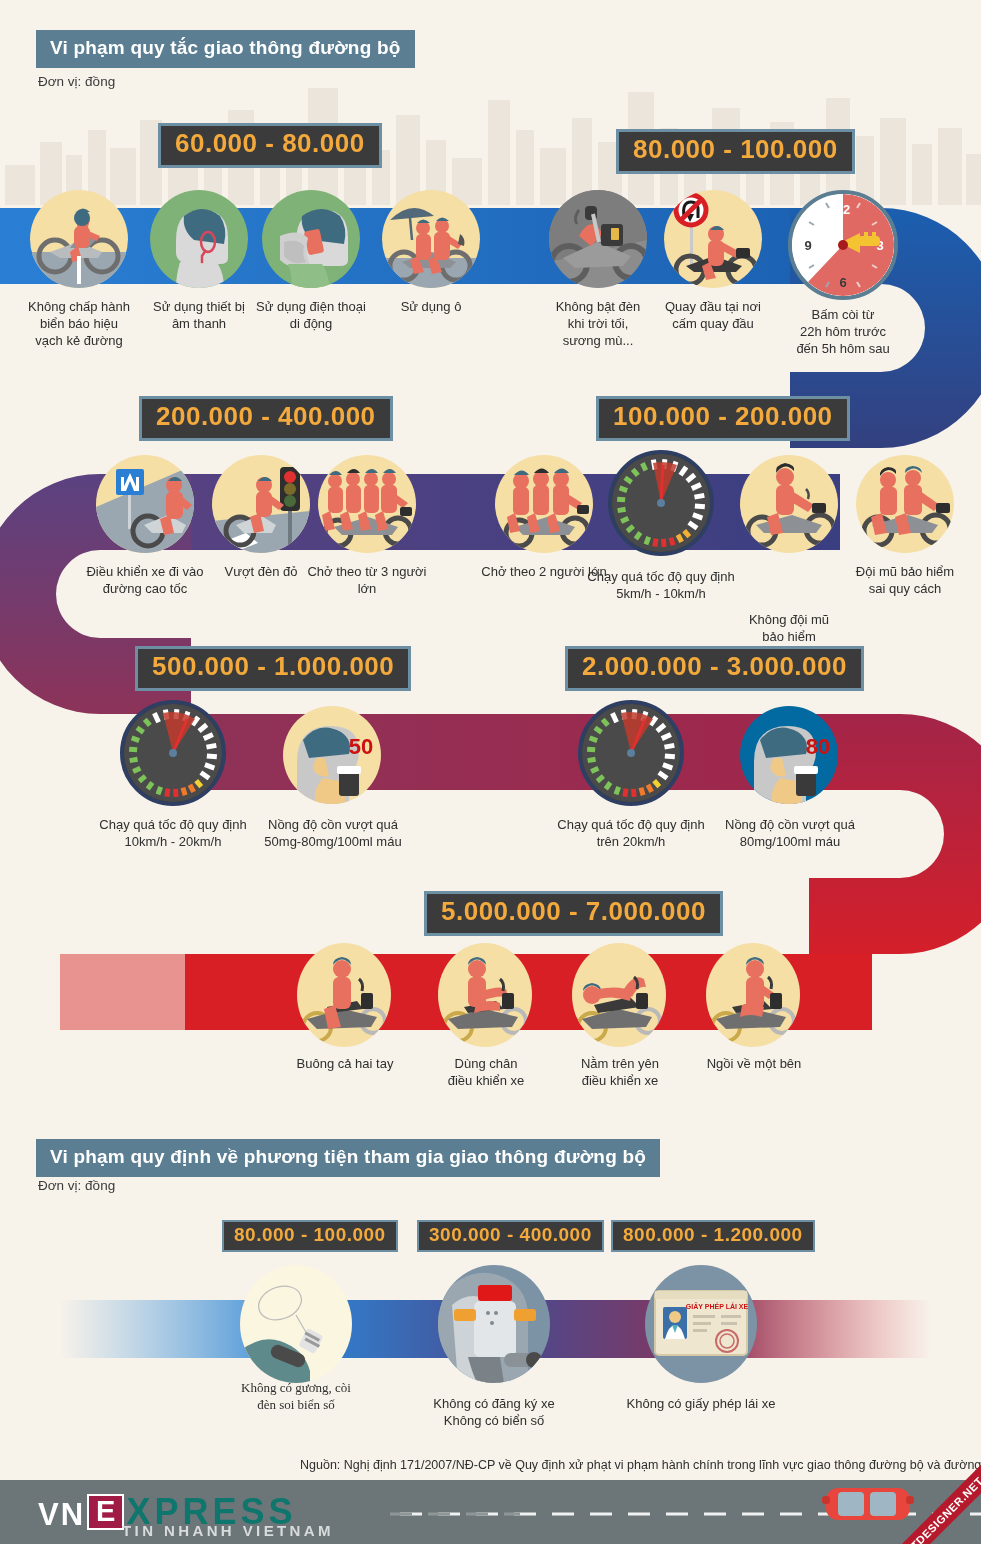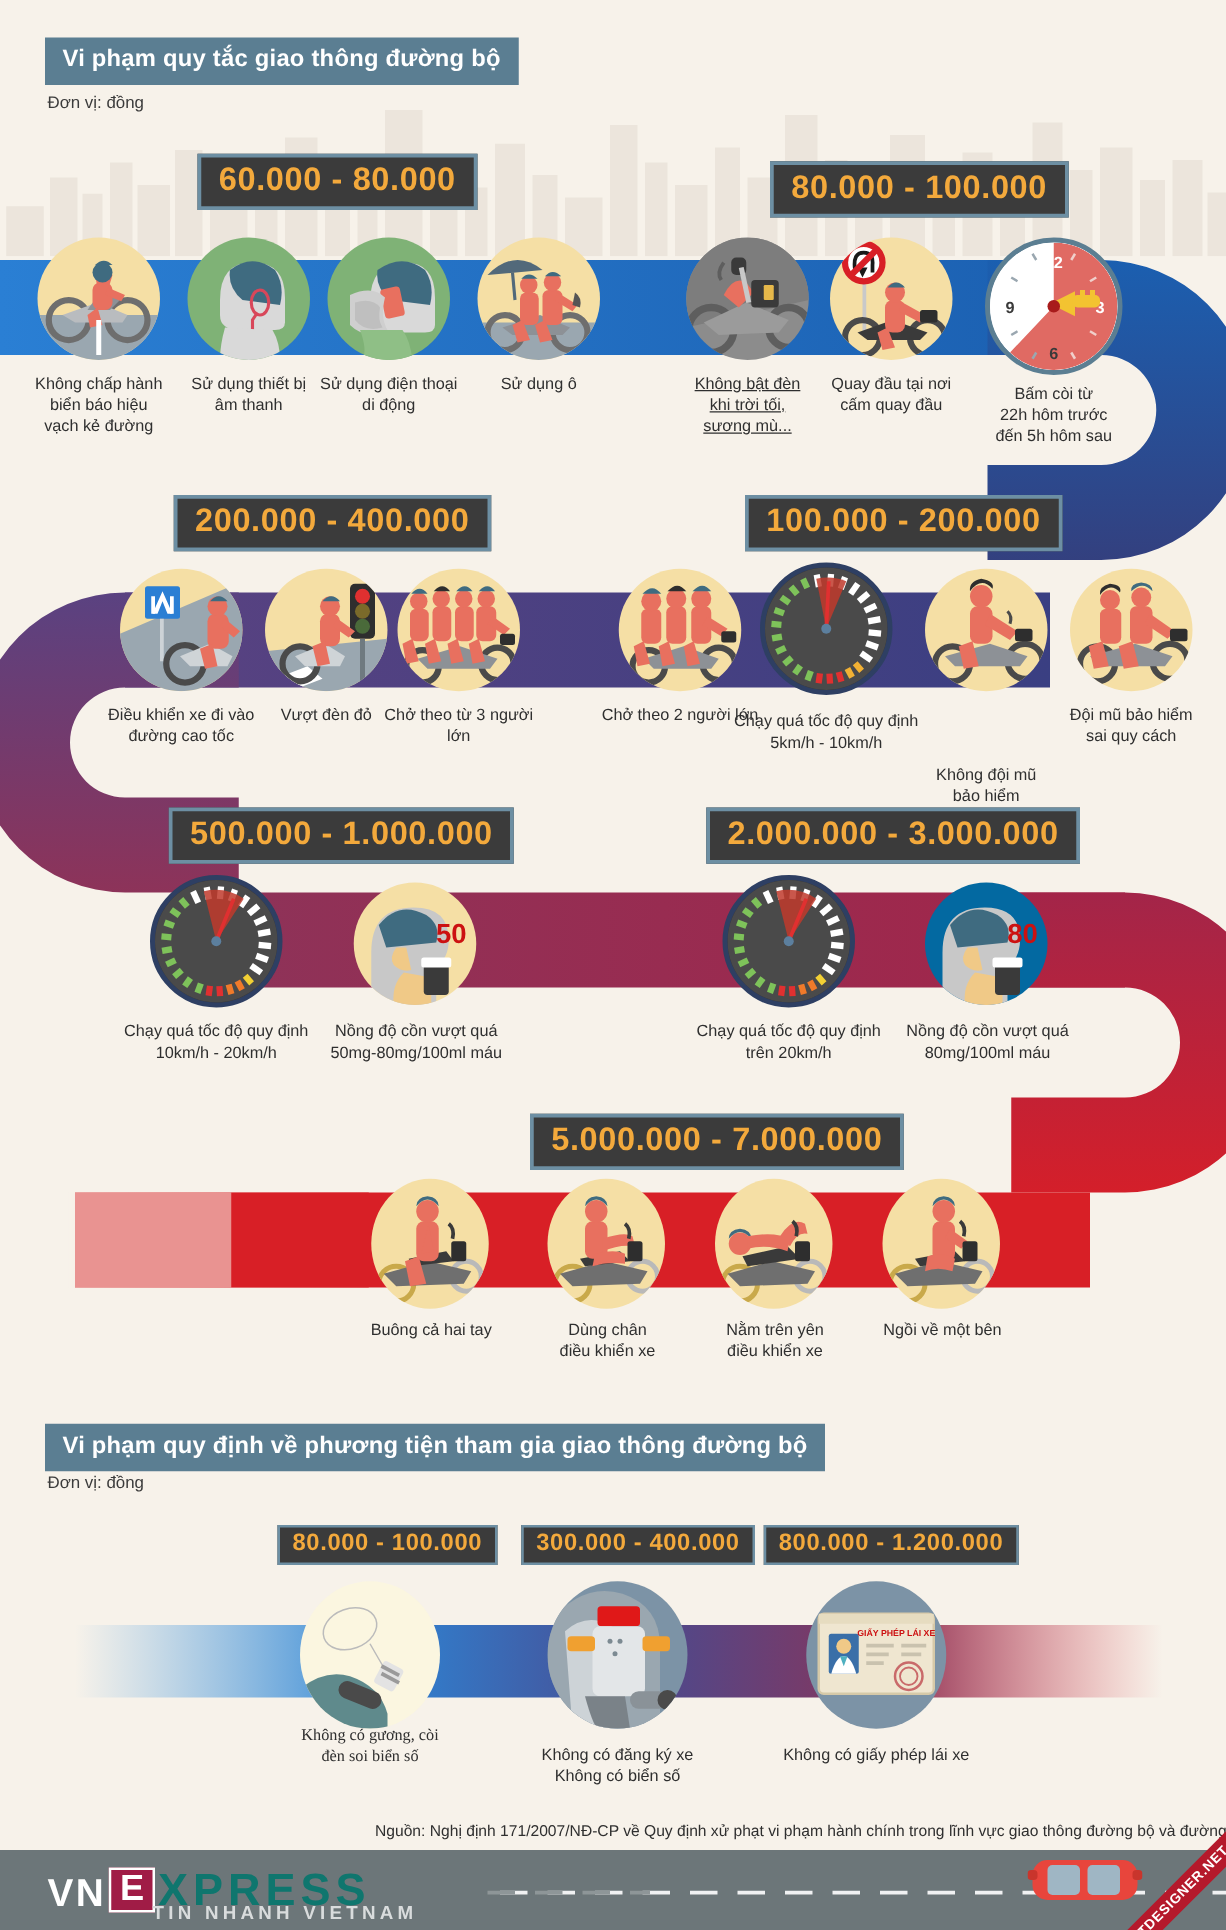--- a/index.html
+++ b/index.html
@@ -304,21 +304,21 @@
         <path d="M14 68 L48 52 L82 66 L74 76 L26 78Z" fill="#9b9b9b"></path>
         <path d="M30 46 q8 -16 18 -10 l6 8 l-12 12Z" fill="#e8705f"></path>
         <rect x="36" y="16" width="12" height="14" rx="4" fill="#3a3a3a"></rect>
         <rect x="52" y="34" width="22" height="22" rx="3" fill="#3a3a3a"></rect>
         <rect x="62" y="38" width="8" height="12" rx="1" fill="#e6b84a"></rect>
         <path d="M44 24 l6 28" stroke="#c8c8c8" stroke-width="4"></path>
         <path d="M30 20 q-6 8 -2 14" stroke="#5e5e5e" stroke-width="3" fill="none"></path>
       </svg>
     </div>
 
-    <div class="cap" style="left:-16px; top:108px; width:130px;text-decoration:underline;">Không bật đèn
+    <div class="cap" style="left:-16px; top:108px; width:130px;">Không bật đèn
 khi trời tối,
 sương mù...</div>
   </div>
 
   <div class="item" style="left:664px; top:190px;">
     <div class="circ" style="left:0;top:0;width:98px;height:98px;background:#f5dfa5;">
       <svg viewBox="0 0 98 98" width="98" height="98">
         <rect x="26" y="26" width="3" height="50" fill="#c9c9c9"></rect>
         <circle cx="27" cy="20" r="15" fill="#fff" stroke="#d81f26" stroke-width="5"></circle>
         <path d="M20 26 q-2 -14 7 -14 q8 0 7 10 l0 6" stroke="#1a1a1a" stroke-width="3" fill="none"></path>

